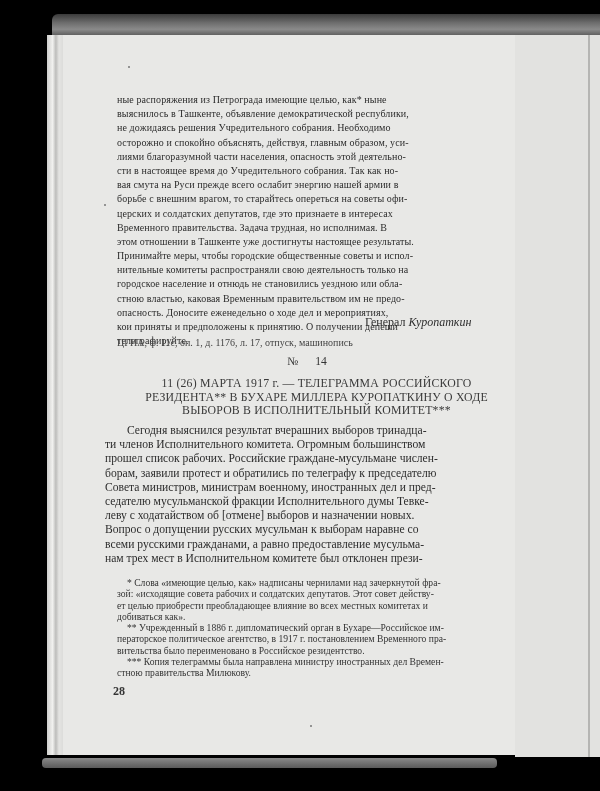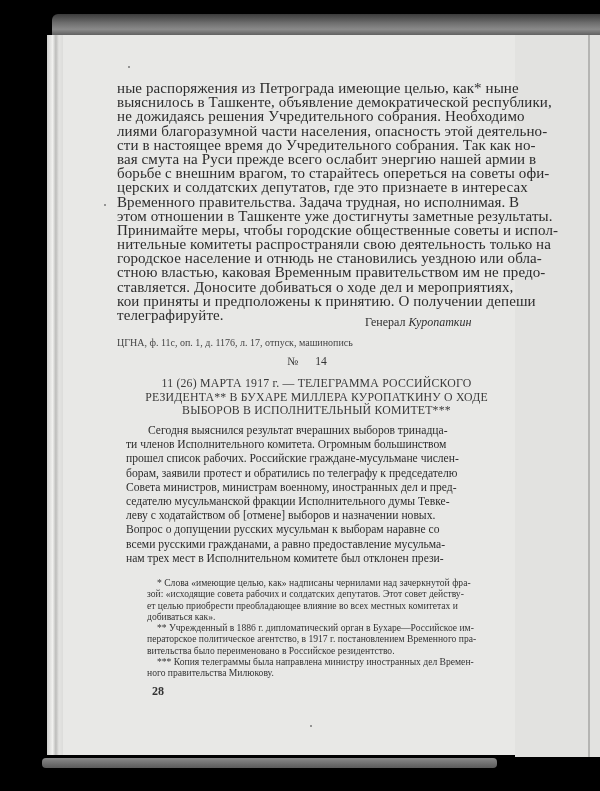--- a/index.html
+++ b/index.html
@@ -48,24 +48,24 @@
       background: #e2e2e0;
     }
     .right-page-line {
       position: absolute;
       left: 588px; top: 35px;
       width: 2px; height: 722px;
       background: #b5b5b3;
     }
     .content {
       position: absolute;
-      left: 117px; top: 81px;
+      left: 117px; top: 93px;
       width: 393px;
       color: #2c2c2c;
-      font-size: 15px;
+      font-size: 10px;
       line-height: 14.2px;
       letter-spacing: 0.1px;
     }
     .content .line {
       white-space: nowrap;
       display: flex;
       justify-content: space-between;
       height: 14.2px;
     }
     .content .line.last {
@@ -100,57 +100,55 @@
       left: 125px; top: 377px;
       width: 383px;
       text-align: center;
       font-size: 11.8px;
       line-height: 13.5px;
       color: #3a3a3a;
       letter-spacing: 0.2px;
     }
     .body2 {
       position: absolute;
-      left: 126px; top: 424px;
+      left: 105px; top: 424px;
       width: 393px;
       color: #2c2c2c;
       font-size: 11.6px;
       line-height: 14.2px;
     }
     .body2 .line {
       white-space: nowrap;
       display: flex;
       justify-content: space-between;
       height: 14.2px;
     }
     .body2 .line.indent { padding-left: 22px; }
     .footnotes {
       position: absolute;
       left: 117px; top: 577px;
       width: 393px;
       color: #333;
       font-size: 9.6px;
       line-height: 11.3px;
-      margin-left: 30px;
     }
     .footnotes .line {
       white-space: nowrap;
       display: flex;
       justify-content: space-between;
       height: 11.3px;
     }
     .footnotes .line.indent { padding-left: 10px; }
     .footnotes .line.last { justify-content: flex-start; }
     .page-number {
       position: absolute;
       left: 113px; top: 684px;
       font-size: 12px;
       font-weight: bold;
       color: #333;
-      margin-left: 39px;
     }
     .speck {
       position: absolute;
       width: 2px; height: 2px;
       background: #777;
       border-radius: 50%;
     }
   </style>
 </head>
 <body>
@@ -159,32 +157,33 @@
 <div class="right-page-edge"></div>
 <div class="right-page-line"></div>
 <div class="page"></div>
 <div class="page-binding"></div>
 <div class="bottom-edge"></div>
 
 <div class="content">
   <div class="line">ные распоряжения из Петрограда имеющие целью, как* ныне</div>
   <div class="line">выяснилось в Ташкенте, объявление демократической республики,</div>
   <div class="line">не дожидаясь решения Учредительного собрания. Необходимо</div>
+  <div class="line">осторожно и спокойно объяснять, действуя, главным образом, уси-</div>
   <div class="line">лиями благоразумной части населения, опасность этой деятельно-</div>
   <div class="line">сти в настоящее время до Учредительного собрания. Так как но-</div>
   <div class="line">вая смута на Руси прежде всего ослабит энергию нашей армии в</div>
   <div class="line">борьбе с внешним врагом, то старайтесь опереться на советы офи-</div>
   <div class="line">церских и солдатских депутатов, где это признаете в интересах</div>
   <div class="line">Временного правительства. Задача трудная, но исполнимая. В</div>
-  <div class="line">этом отношении в Ташкенте уже достигнуты заметные результаты.</div>
+  <div class="line">этом отношении в Ташкенте уже достигнуты настоящее результаты.</div>
   <div class="line">Принимайте меры, чтобы городские общественные советы и испол-</div>
   <div class="line">нительные комитеты распространяли свою деятельность только на</div>
   <div class="line">городское население и отнюдь не становились уездною или обла-</div>
   <div class="line">стною властью, каковая Временным правительством им не предо-</div>
-  <div class="line">ставляется. Доносите добиваться о ходе дел и мероприятиях,</div>
+  <div class="line">опасность. Доносите еженедельно о ходе дел и мероприятиях,</div>
   <div class="line">кои приняты и предположены к принятию. О получении депеши</div>
   <div class="line last">телеграфируйте.</div>
 </div>
 
 <div class="signature">
   <span>Генерал</span>
   <span class="name">Куропаткин</span>
 </div>
 
 <div class="archive-ref">ЦГНА, ф. 11с, оп. 1, д. 1176, л. 17, отпуск, машинопись</div>
@@ -220,21 +219,21 @@
     <div class="line">ет целью приобрести преобладающее влияние во всех местных комитетах и</div>
     <div class="line last">добиваться как».</div>
   </div>
   <div>
     <div class="line indent">** Учрежденный в 1886 г. дипломатический орган в Бухаре—Российское им-</div>
     <div class="line">ператорское политическое агентство, в 1917 г. постановлением Временного пра-</div>
     <div class="line last">вительства было переименовано в Российское резидентство.</div>
   </div>
   <div>
     <div class="line indent">*** Копия телеграммы была направлена министру иностранных дел Времен-</div>
-    <div class="line last">ного правительства Милюкову.</div>
+    <div class="line last">стною правительства Милюкову.</div>
   </div>
 </div>
 
 <div class="page-number">28</div>
 
 <div class="speck" style="left:128px; top:66px;"></div>
 <div class="speck" style="left:310px; top:725px;"></div>
 <div class="speck" style="left:104px; top:204px;"></div>
 
 </body></html>

